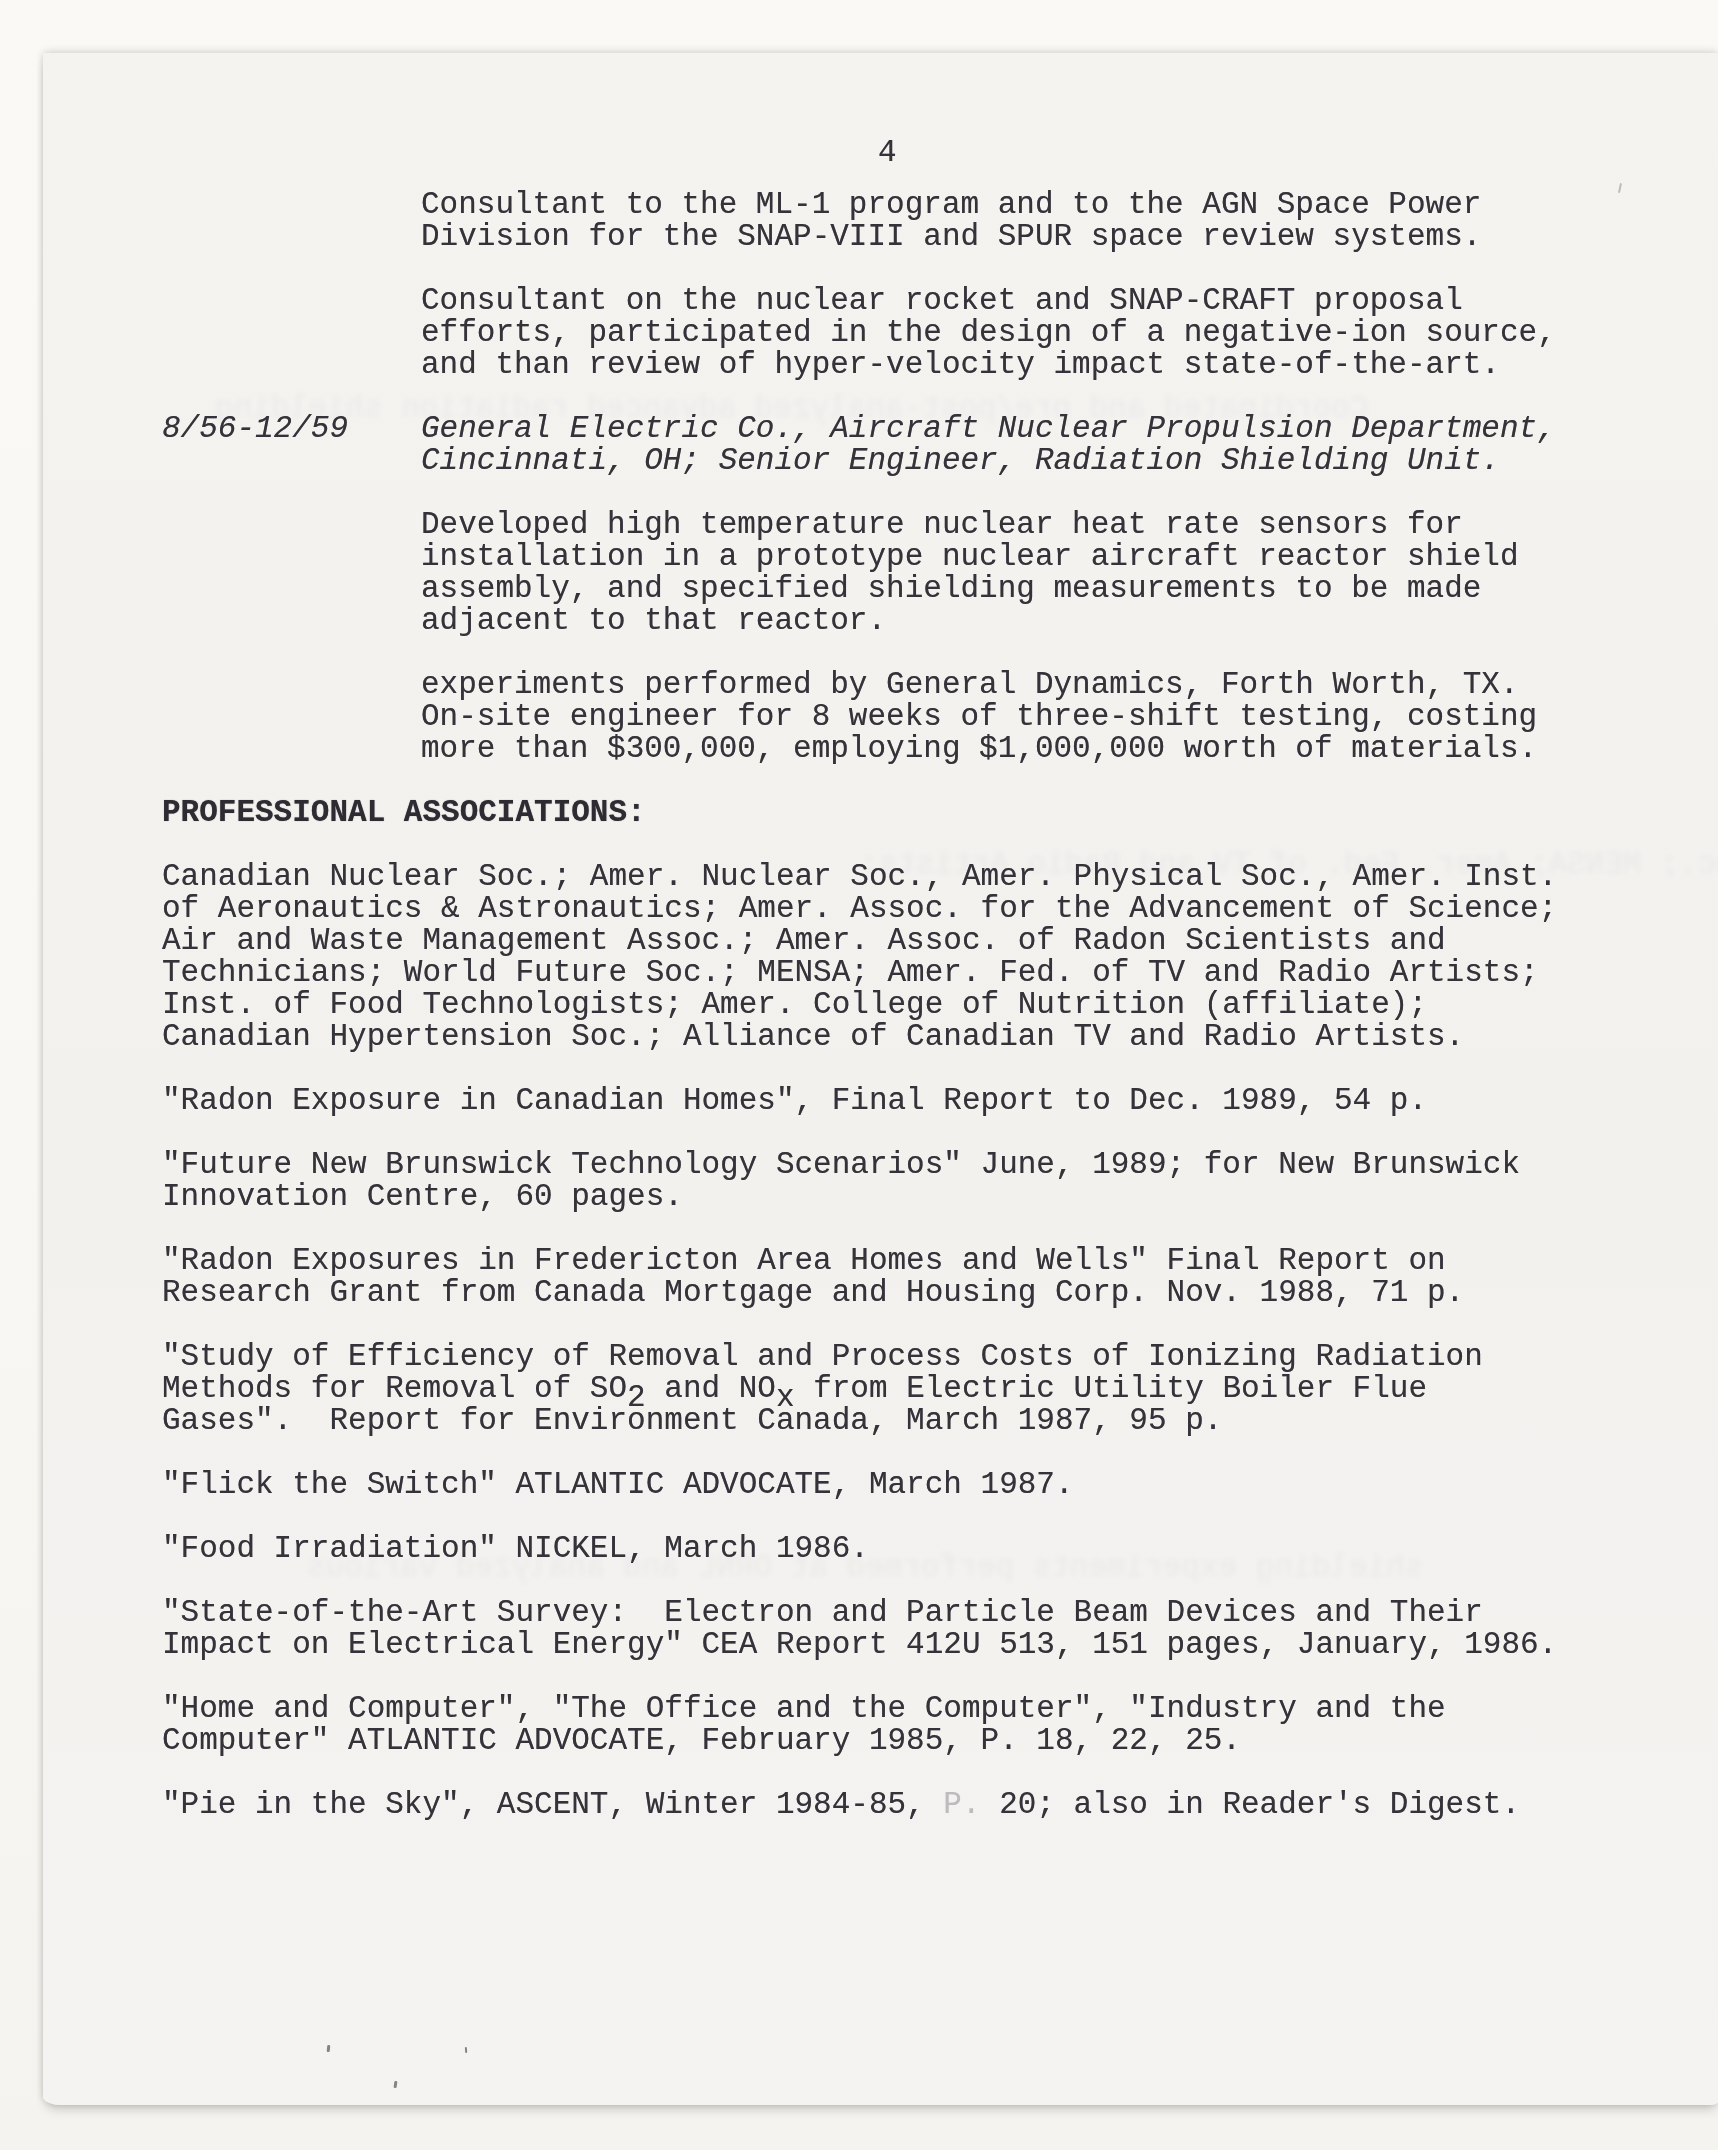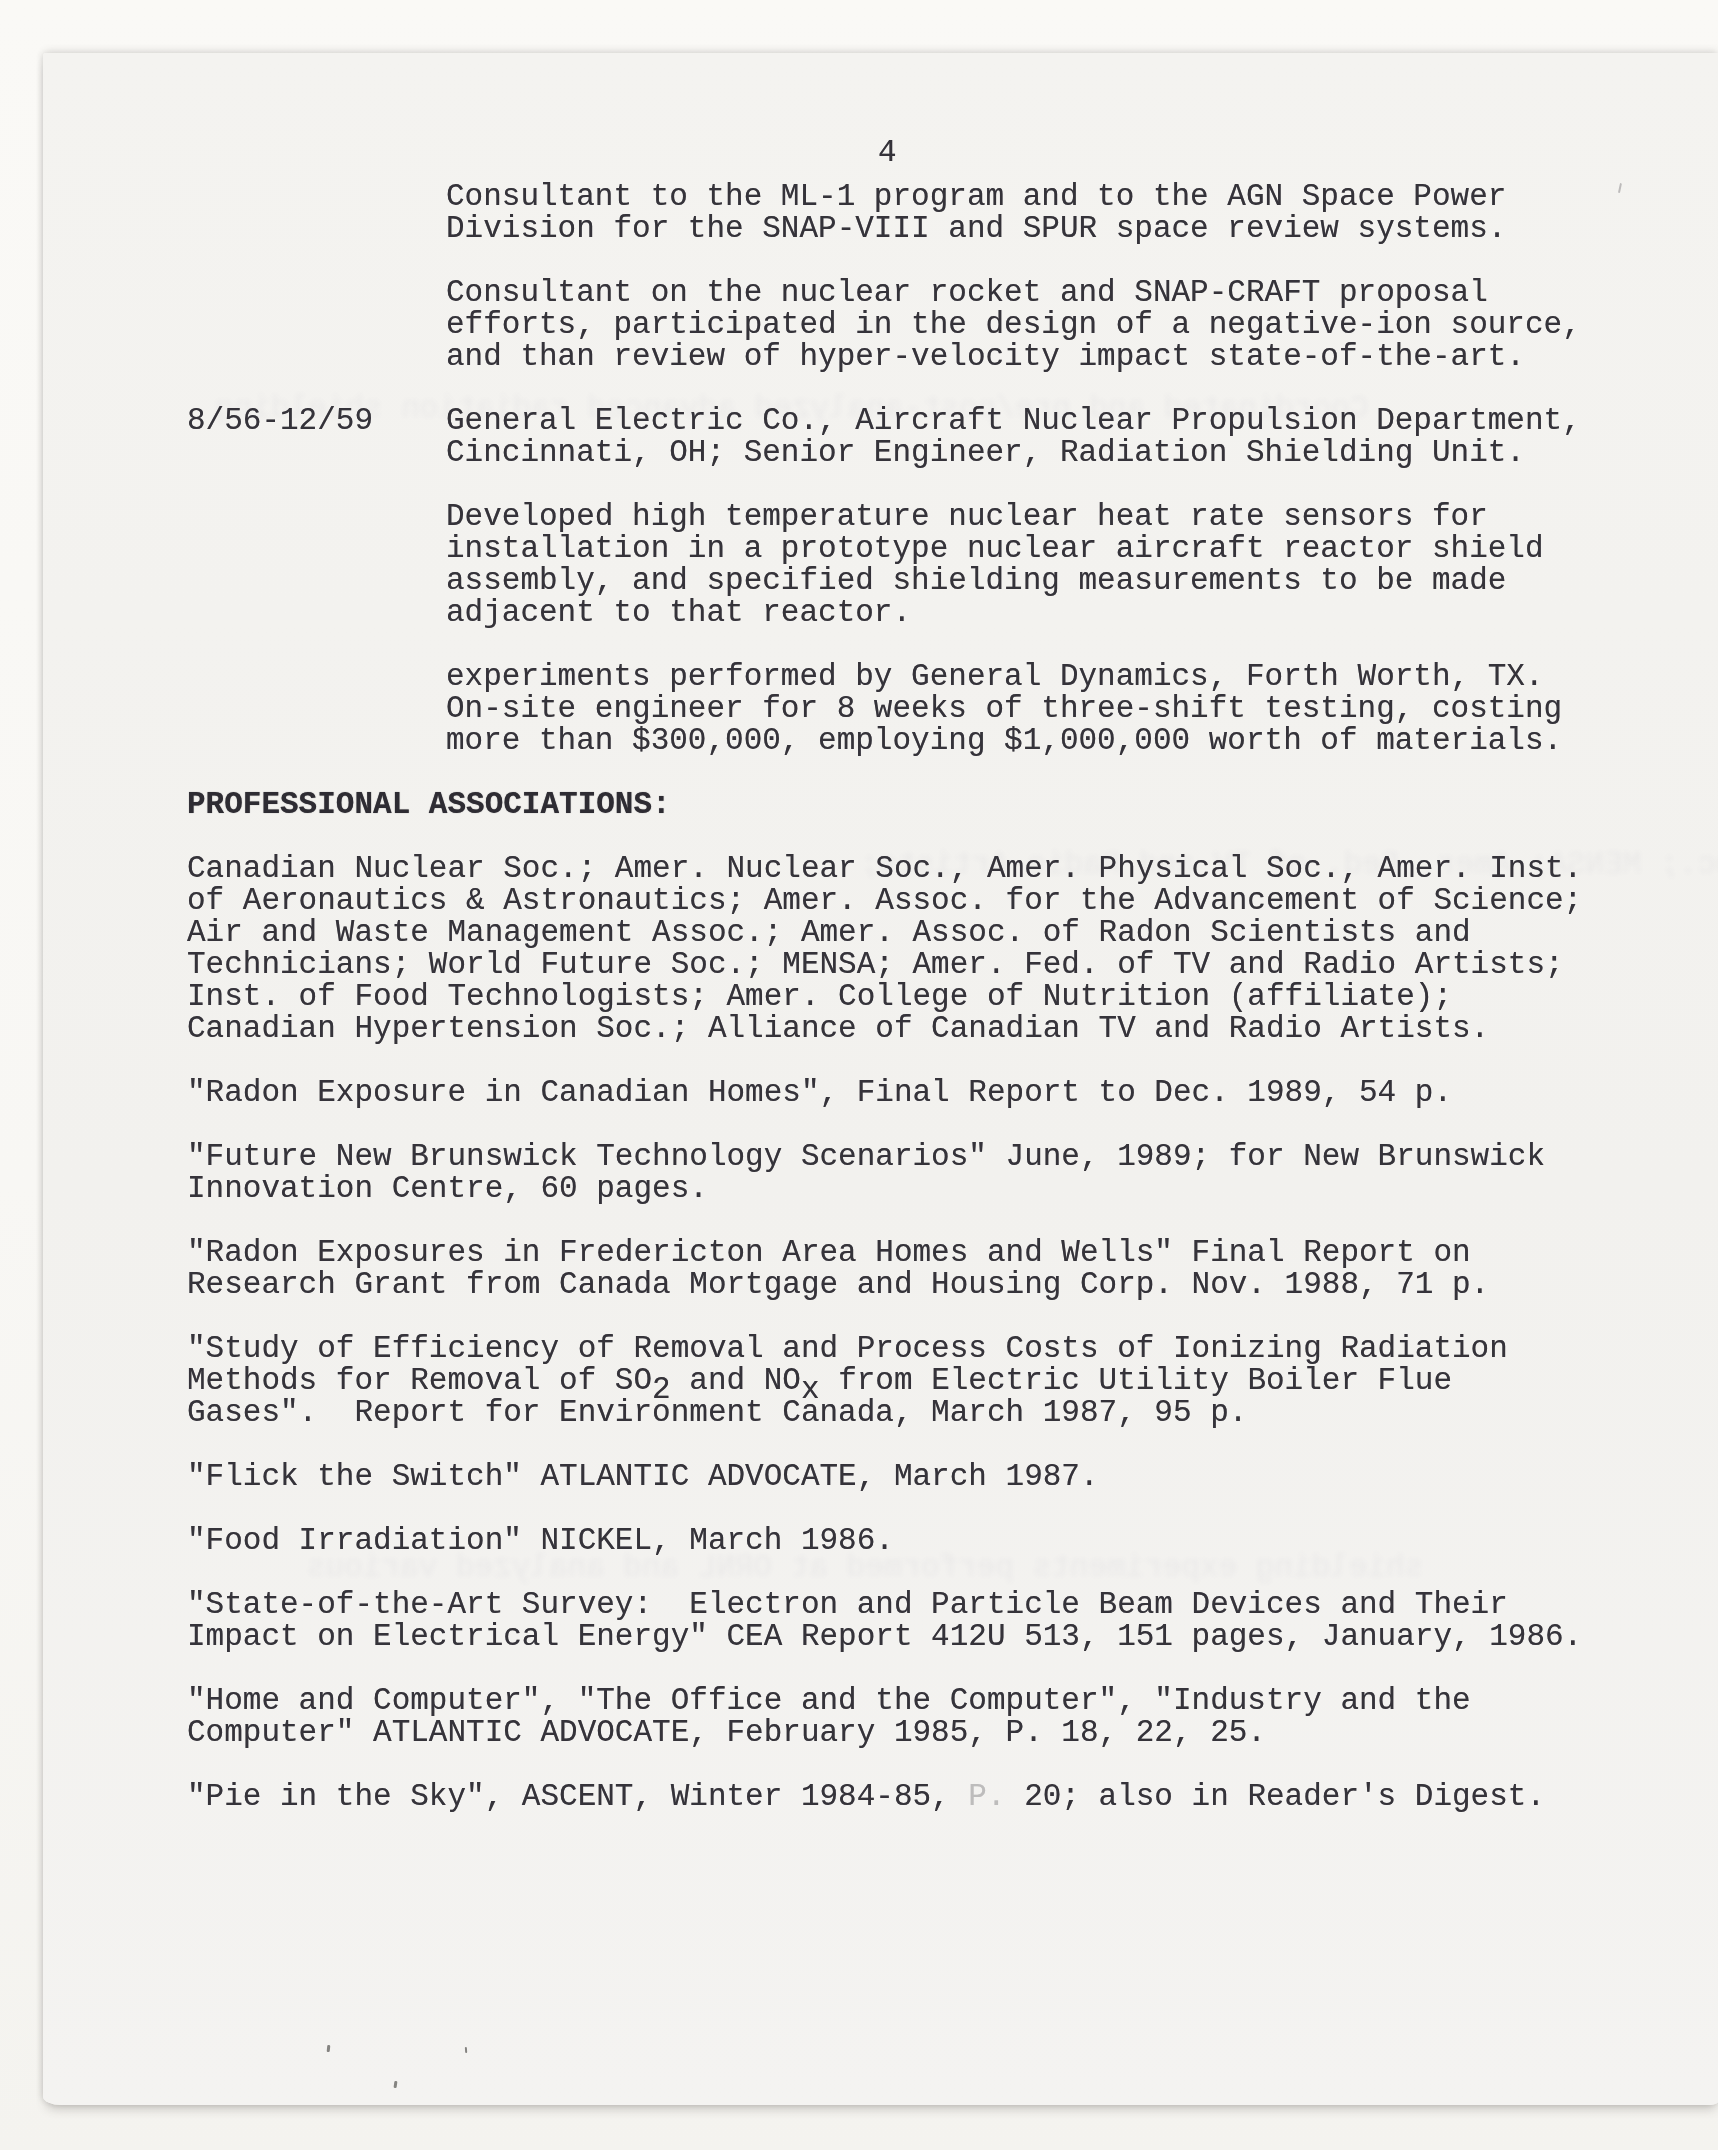--- a/index.html
+++ b/index.html
@@ -16,29 +16,28 @@
     box-shadow:0 -3.1px 8.6px -2.5px rgba(70,64,58,.20),
                -2.5px 0 6.1px -1.2px rgba(70,64,58,.08),
                0 7.4px 11px -4.9px rgba(70,64,58,.30);
   }
   .pageno{
     position:absolute;left:835px;top:84px;
     font-size:31px;line-height:32px;color:#35333a;
     text-shadow:0 0 0.6px rgba(53,51,58,.55);white-space:pre;
   }
   .doc{
-    position:absolute;left:119px;top:128px;width:1499px;
+    position:absolute;left:119px;top:136px;width:1499px;
     font-size:31px;color:#35333a;
     text-shadow:0 0 0.6px rgba(53,51,58,.55);
-    margin-left:25px;
   }
   .para{margin:0 0 32px 0;}
   .indent{margin-left:259px;}
   .line{height:32px;line-height:32px;white-space:pre;}
-  .entry{position:relative;margin:0 0 32px 0;}
+  .entry{position:relative;margin:0 0 32px 0;font-style:italic;}
   .date{position:absolute;left:0;top:0;height:32px;line-height:32px;white-space:pre;}
   .heading{
     height:32px;line-height:32px;margin:0 0 32px 0;white-space:pre;
     font-weight:700;color:#2e2c33;text-shadow:0 0 0.9px rgba(46,44,51,.65);
   }
   .subchar{display:inline-block;transform:translateY(.30em);}
   .faded{opacity:.28;}
   .ghost{
     position:absolute;font-size:31px;line-height:32px;white-space:pre;
     color:#5d5d7d;opacity:.055;filter:blur(2.5px);transform:scaleX(-1);

